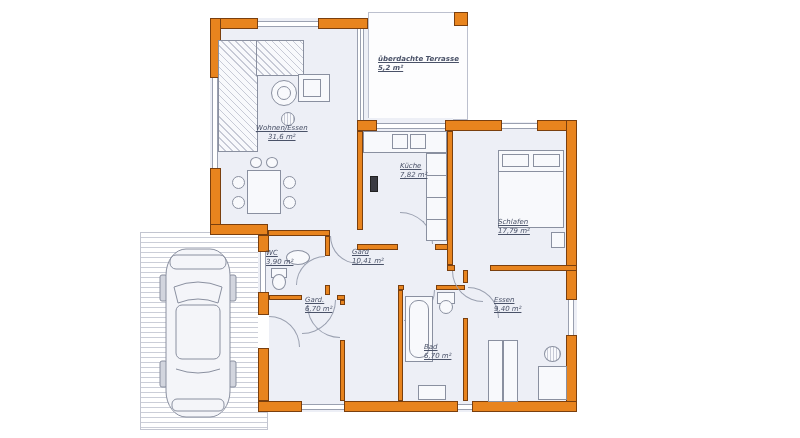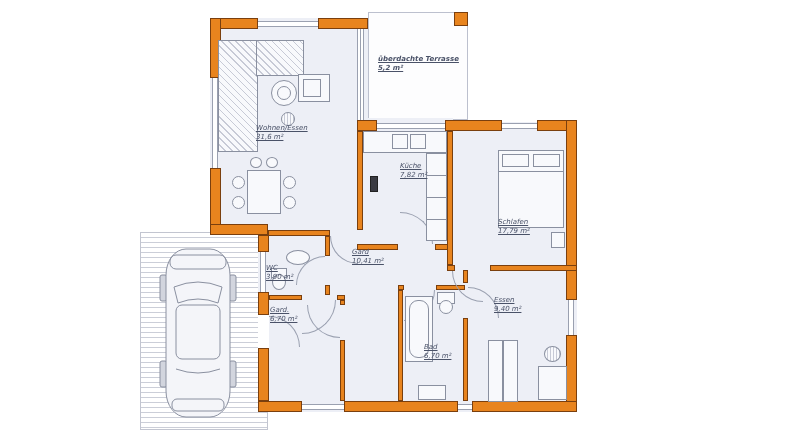--- a/index.html
+++ b/index.html
@@ -155,45 +155,45 @@
   <div class="furn" style="left:418px;top:385px;width:28px;height:15px;"></div>
 
   <div class="furn round" style="left:286px;top:250px;width:24px;height:15px;"></div>
   <div class="furn" style="left:271px;top:268px;width:16px;height:10px;"></div>
   <div class="furn round" style="left:272px;top:274px;width:14px;height:16px;"></div>
 
   <div class="furn" style="left:488px;top:340px;width:30px;height:62px;background-image:linear-gradient(to right,transparent 48%,#8A90A0 48%,#8A90A0 52%,transparent 52%);"></div>
   <div class="furn" style="left:538px;top:366px;width:29px;height:34px;"></div>
   <div class="furn round" style="left:544px;top:346px;width:17px;height:16px;background-image:repeating-linear-gradient(90deg,transparent 0 2px,#C7CAD6 2px 3px);"></div>
 
-  <div class="lbl" style="left:256px;top:124px;">
+  <div class="lbl" style="left:256px;top:124px;text-align:center;">
     <span>Wohnen/Essen</span>
     <span>31,6 m²</span>
   </div>
   <div class="lbl" style="left:378px;top:55px;font-weight:bold;">
     <span>überdachte Terrasse</span>
     <span>5,2 m²</span>
   </div>
   <div class="lbl" style="left:400px;top:162px;">
     <span>Küche</span>
     <span>7,82 m²</span>
   </div>
   <div class="lbl" style="left:498px;top:218px;">
     <span>Schlafen</span>
     <span>17,79 m²</span>
   </div>
   <div class="lbl" style="left:352px;top:248px;">
     <span>Gard</span>
     <span>10,41 m²</span>
   </div>
-  <div class="lbl" style="left:266px;top:264px;">
+  <div class="lbl" style="left:266px;top:249px;">
     <span>WC</span>
     <span>3,90 m²</span>
   </div>
-  <div class="lbl" style="left:270px;top:306px;">
+  <div class="lbl" style="left:270px;top:296px;padding-left:35px;">
     <span>Gard.</span>
     <span>6,70 m²</span>
   </div>
   <div class="lbl" style="left:424px;top:343px;">
     <span>Bad</span>
     <span>6,70 m²</span>
   </div>
   <div class="lbl" style="left:494px;top:296px;">
     <span>Essen</span>
     <span>9,40 m²</span>

